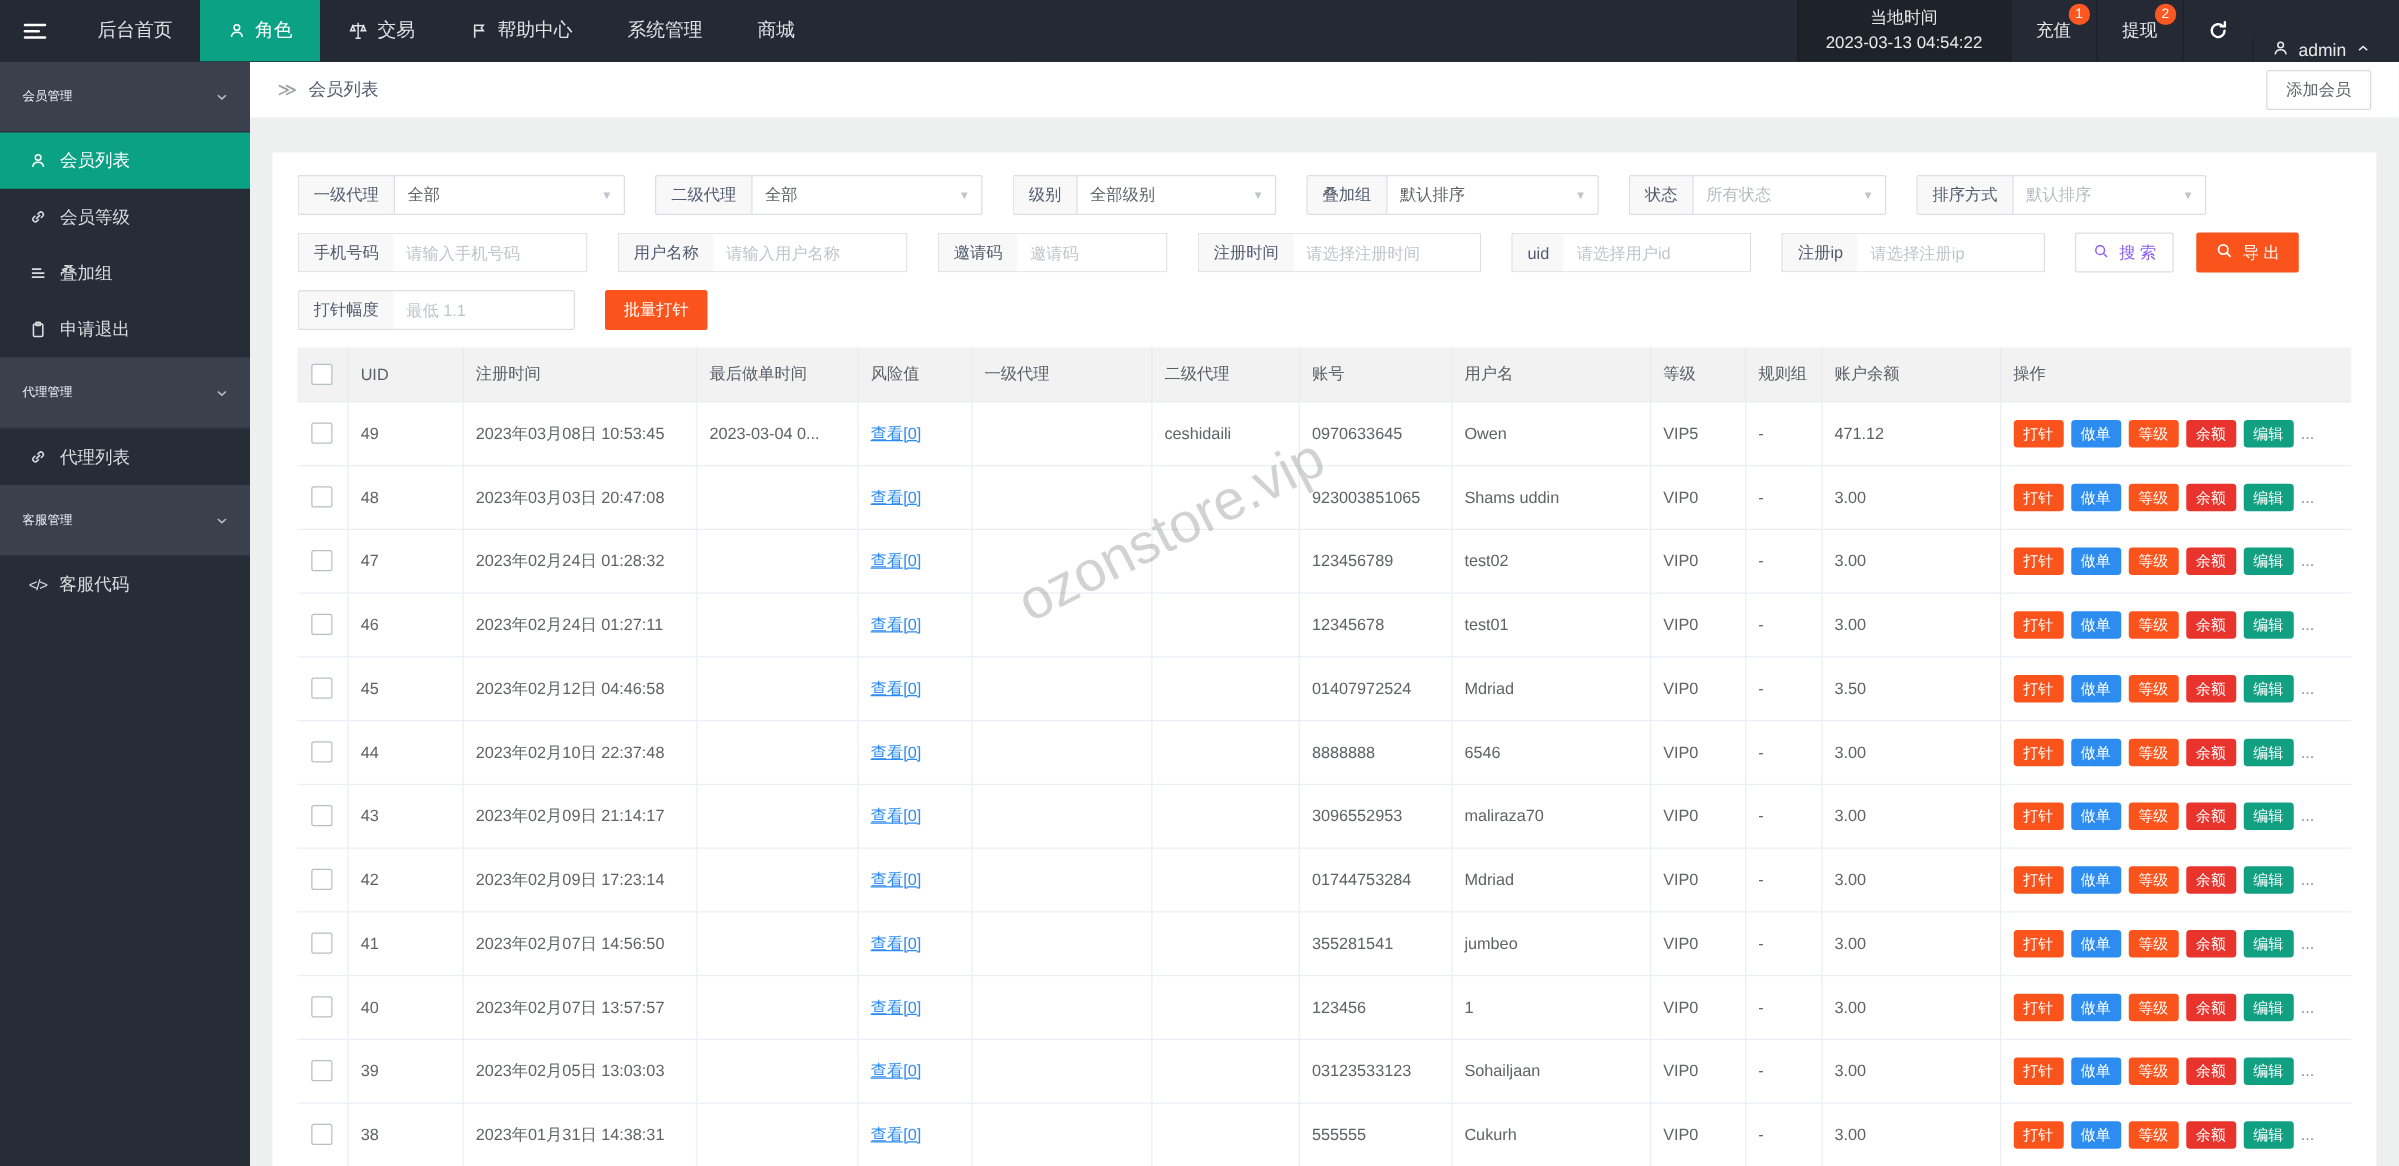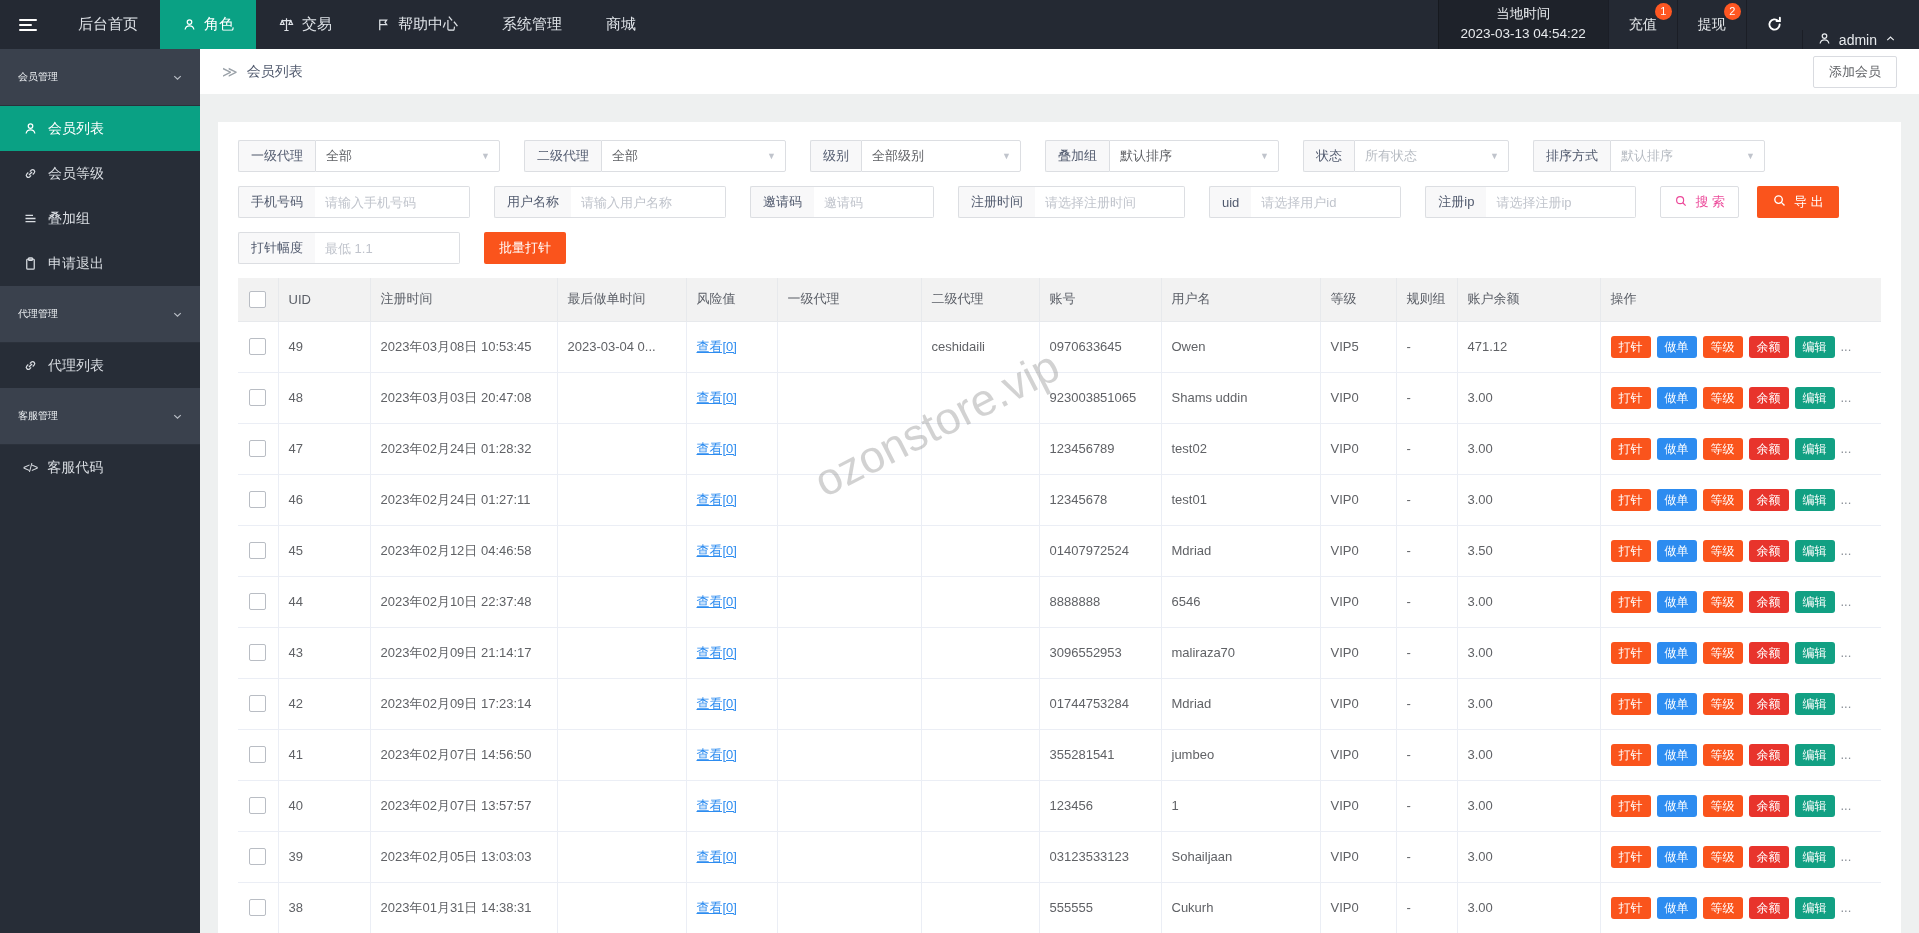--- a/index.html
+++ b/index.html
@@ -54,21 +54,21 @@
     white-space:nowrap; border-radius:2px 0 0 2px; }
   .gfield { position:relative; display:flex; align-items:center; border:1px solid #dcdee2;
     background:#fff; font-size:13px; color:#606266; padding:0 26px 0 10px; border-radius:0 2px 2px 0; cursor:pointer; }
   .gfield.muted { color:#b6bbc2; }
   .caret { position:absolute; right:9px; font-size:9px; color:#c0c4cc; }
   .ginput { border:1px solid #dcdee2; border-left:none; border-radius:0 2px 2px 0; display:flex; align-items:center; }
   .ginput input { border:none; outline:none; font-size:13px; color:#606266; padding:0 10px; width:100%; height:100%; background:transparent; }
   .ginput input::placeholder { color:#c0c4cc; }
 
   .btn-plain { height:32px; display:inline-flex; align-items:center; gap:7px; border:1px solid #dcdee2;
-    background:#fff; color:#ec4899; font-size:13px; padding:0 13px; border-radius:2px; cursor:pointer; margin-right:18px; }
+    background:#fff; color:#8b5cf6; font-size:13px; padding:0 13px; border-radius:2px; cursor:pointer; margin-right:18px; }
   .btn-orange { height:32px; display:inline-flex; align-items:center; gap:7px; background:#fa541c;
     color:#fff; border:none; font-size:13px; padding:0 15px; border-radius:2px; cursor:pointer; }
 
   
   .table-wrap { position:relative; margin-top:4px; }
   table { border-collapse:collapse; table-layout:fixed; width:1643px; font-size:13px; }
   th { background:#f2f2f2; height:43px; font-weight:normal; color:#5a5e66; text-align:left;
     padding:0 10px; border-right:1px solid #e7e9ec; border-bottom:1px solid #e7e9ec; }
   th:last-child { border-right:none; }
   td { height:51px; padding:0 10px; color:#606266; border-bottom:1px solid #ebeef5;

